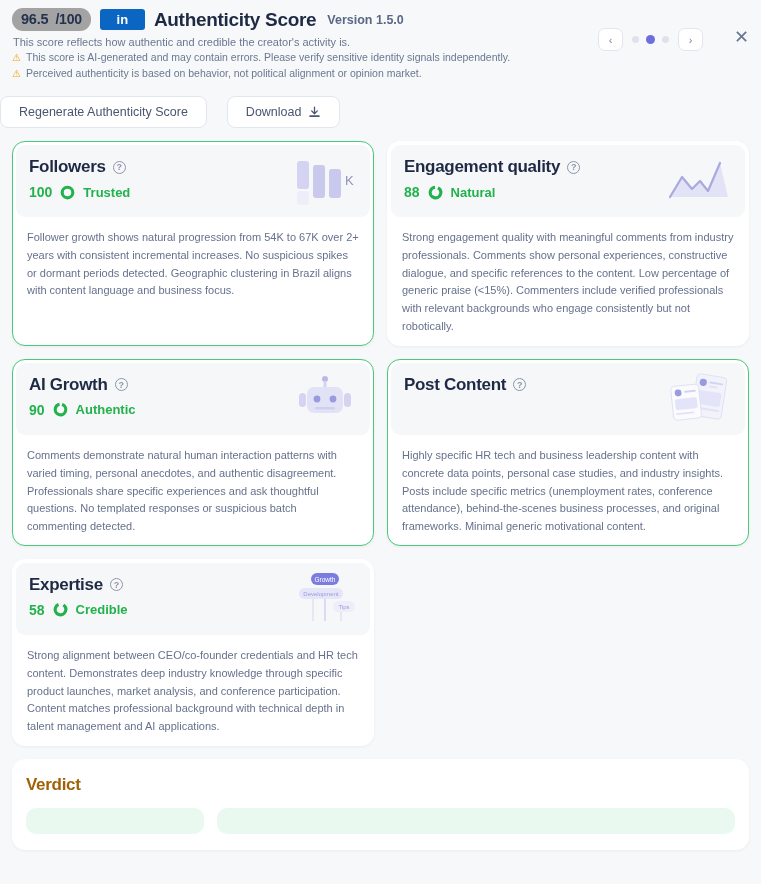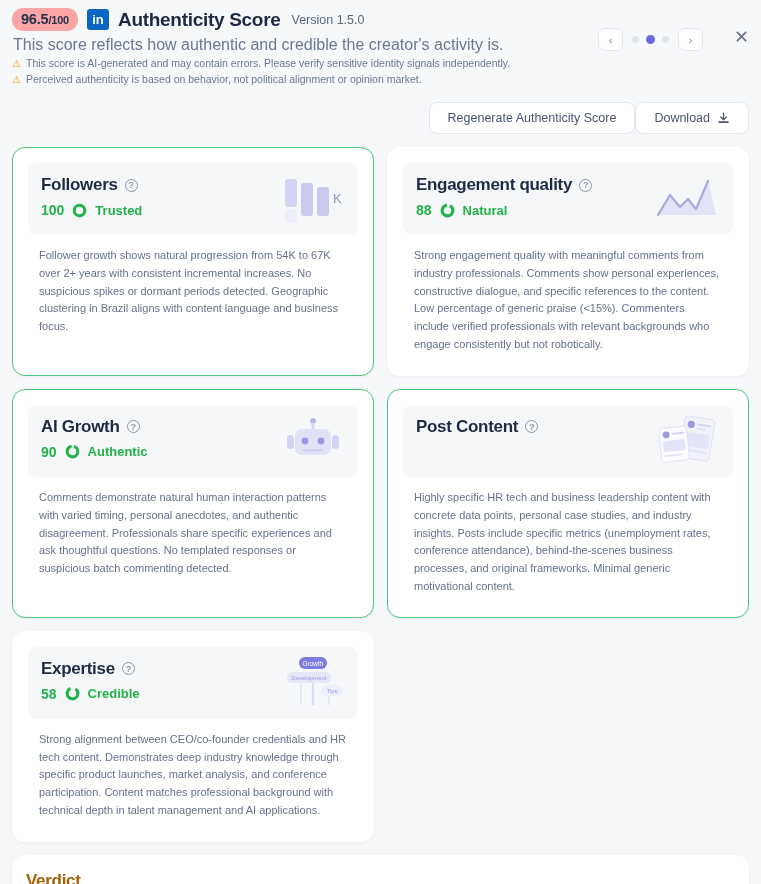--- a/index.html
+++ b/index.html
@@ -9,64 +9,64 @@
     font-family: "Liberation Sans", sans-serif;
     color: #3f4a63;
     overflow: hidden;
   }
   .page { position: relative; width: 761px; height: 884px; background:#f7f8fa; }
 
   
   .header { padding: 8px 12px 0 12px; position: relative; }
   .title-row { display: flex; align-items: center; gap: 9px; }
   .score-badge {
-    background: #fca5a5; color:#23324d; border-radius: 11px;
+    background: #a3a3a3; color:#23324d; border-radius: 11px;
     padding: 3px 9px 4px 9px; font-size: 14.5px; font-weight: 700;
-    letter-spacing: -0.2px; display:flex; align-items:baseline; gap:0px;
-  }
-  .score-badge .den { font-size: 11px; font-weight: 700; }
+    letter-spacing: -0.2px; display:flex; align-items:baseline; gap:7px;
+  }
+  .score-badge .den { font-size: 14px; font-weight: 700; }
   .li-icon {
-    width: 22px; height: 21px; background: #0a66c2; border-radius: 3px;
+    width: 45px; height: 21px; background: #0a66c2; border-radius: 3px;
     display:flex; align-items:center; justify-content:center;
     color:#fff; font-size: 13px; font-weight: 700; font-family:"Liberation Sans",sans-serif;
     line-height:1;
   }
   .app-title { font-size: 19px; font-weight: 700; color:#1e2a44; letter-spacing:-0.3px; }
-  .version { font-size: 12.5px; color:#5a6885; font-weight: 400; margin-left:2px; }
-
-  .subtitle { font-size: 16px; color:#6b7792; margin: 5px 0 0 1px; }
+  .version { font-size: 12.5px; color:#5a6885; font-weight: 700; margin-left:2px; }
+
+  .subtitle { font-size: 11px; color:#6b7792; margin: 5px 0 0 1px; }
   .note { font-size: 10.5px; color:#6b7792; margin-top: 3px; display:flex; align-items:flex-start; gap:5px; }
   .warn-ico { color:#f5a623; font-size:10px; line-height:1.3; }
 
   
   .pager { position:absolute; right: 58px; top: 28px; display:flex; align-items:center; gap:9px; }
   .pbtn {
     width: 25px; height: 23px; border:1px solid #e2e6ee; border-radius: 7px;
     background:#fff; display:flex; align-items:center; justify-content:center;
     color:#7b8499; font-size: 11px; cursor:pointer;
   }
   .dots { display:flex; align-items:center; gap:7px; }
   .dot { width:7px; height:7px; border-radius:50%; background:#dfe2ec; }
   .dot.active { background:#6c6ee0; width:9px; height:9px; }
   .close-x { position:absolute; right: 12px; top: 28px; color:#6b7792; font-size:18px; cursor:pointer; line-height:1; }
 
   
-  .actions { display:flex; justify-content:flex-end; gap:0; padding: 16px 12px 0 0; }
+  .actions { display:flex; gap:20px; padding: 16px 12px 0 0; }
   .btn {
     border:1px solid #e2e6ee; background:#fff; border-radius: 8px;
     padding: 8px 18px; font-size: 12.5px; color:#4a5570; cursor:pointer;
     display:flex; align-items:center; gap:7px; font-family:"Liberation Sans",sans-serif;
   }
 
   
   .grid { display:flex; flex-wrap: wrap; gap: 13px; padding: 13px 12px 0 12px; }
   .card {
     width: 362px; background:#fff; border-radius: 13px;
     border: 1px solid transparent; box-shadow: 0 1px 3px rgba(40,50,80,.06);
-    padding: 15px; display:flex; flex-direction:column;
+    padding: 3px; display:flex; flex-direction:column;
   }
   .card.hl { border-color:#49c97a; }
   .card-head {
     background:#f6f7f9; border-radius: 9px; padding: 12px 13px 11px 13px;
     position:relative; min-height: 72px;
   }
   .card-title { font-size: 17px; font-weight: 700; color:#1e2a44; letter-spacing:-0.3px; display:flex; align-items:center; gap:7px;}
   .help { width:13px; height:13px; border:1.3px solid #8c95ab; border-radius:50%;
           display:inline-flex; align-items:center; justify-content:center;
           font-size:9px; color:#8c95ab; font-weight:700; }

